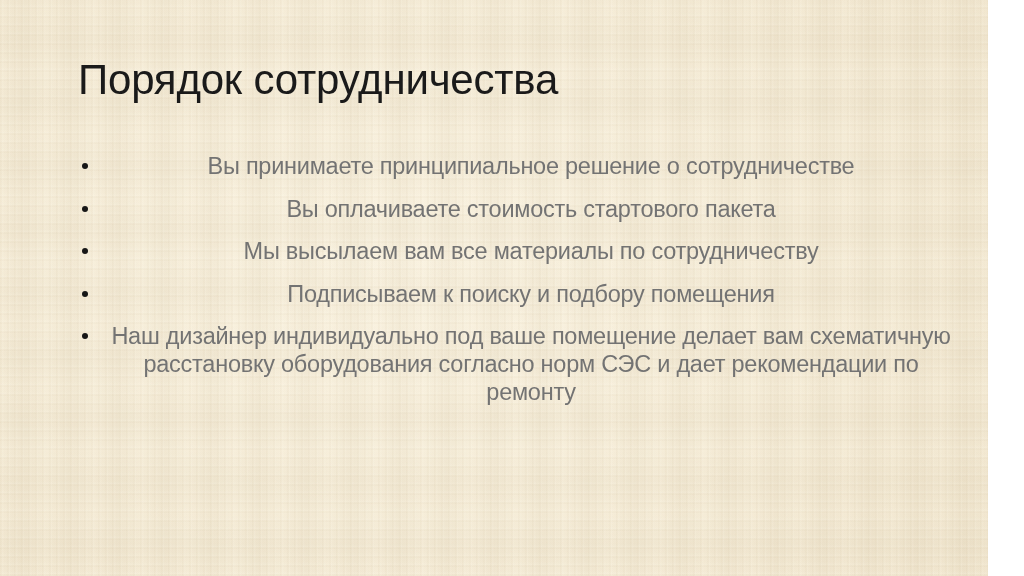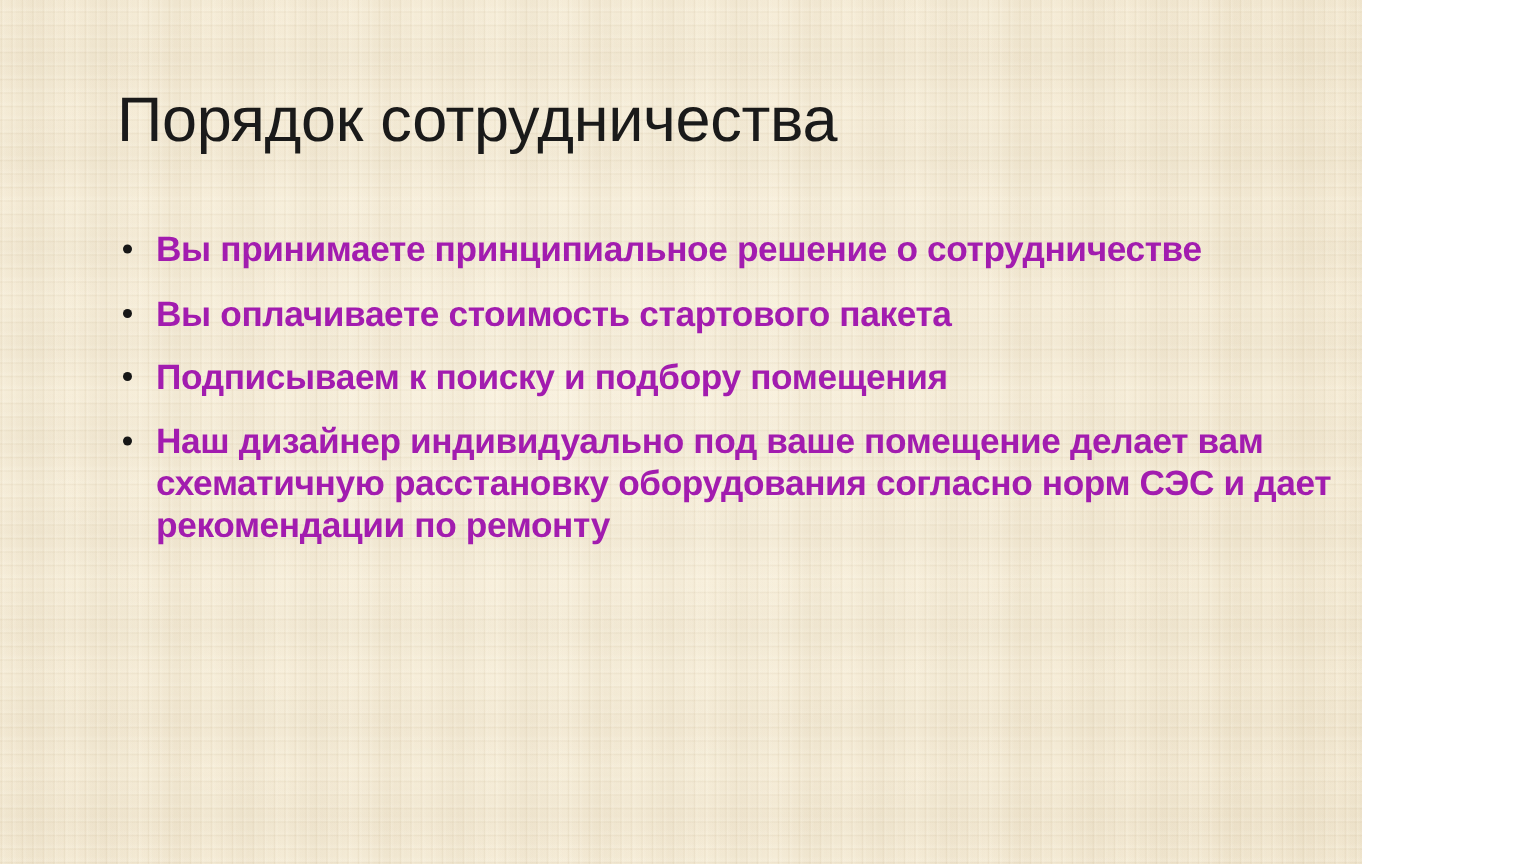--- a/index.html
+++ b/index.html
@@ -9,25 +9,26 @@
   body {
     width: 1024px;
     height: 576px;
     overflow: hidden;
     font-family: "Liberation Sans", sans-serif;
   }
 
   
   .slide {
     position: relative;
-    width: 908px;
+    width: 988px;
     height: 576px;
     box-sizing: border-box;
     background-color: #f4ead4;
     overflow: hidden;
+    text-align: center;
   }
 
   
   .texture {
     position: absolute;
     inset: 0;
     pointer-events: none;
     background-image:
       repeating-linear-gradient(90deg,
         rgba(198,178,140,0.00) 0px,
@@ -88,24 +89,24 @@
     padding: 0;
     list-style: none;
   }
 
   .bullet-item {
     position: relative;
     display: block;
     padding-left: 26px;
     margin: 0 0 14.5px 0;
     font-family: "Liberation Sans", sans-serif;
-    font-weight: 700;
+    font-weight: 400;
     font-size: 23.5px;
     line-height: 28px;
-    color: #a21caf;
+    color: #737373;
     letter-spacing: -0.25px;
   }
 
   .bullet-item:last-child {
     margin-bottom: 0;
   }
 
   .bullet-dot {
     position: absolute;
     left: 4px;
@@ -137,20 +138,24 @@
         <span class="bullet-dot"></span>
         <span class="bullet-text">Вы принимаете принципиальное решение о сотрудничестве</span>
       </li>
 
 
       <li class="bullet-item">
         <span class="bullet-dot"></span>
         <span class="bullet-text">Вы оплачиваете стоимость стартового пакета</span>
       </li>
 
+      <li class="bullet-item">
+        <span class="bullet-dot"></span>
+        <span class="bullet-text">Мы высылаем вам все материалы по сотрудничеству</span>
+      </li>
 
       <li class="bullet-item">
         <span class="bullet-dot"></span>
         <span class="bullet-text">Подписываем к поиску и подбору помещения</span>
       </li>
 
 
       <li class="bullet-item">
         <span class="bullet-dot"></span>
         <span class="bullet-text">Наш дизайнер индивидуально под ваше помещение делает вам схематичную расстановку оборудования согласно норм СЭС и дает рекомендации по ремонту</span>

